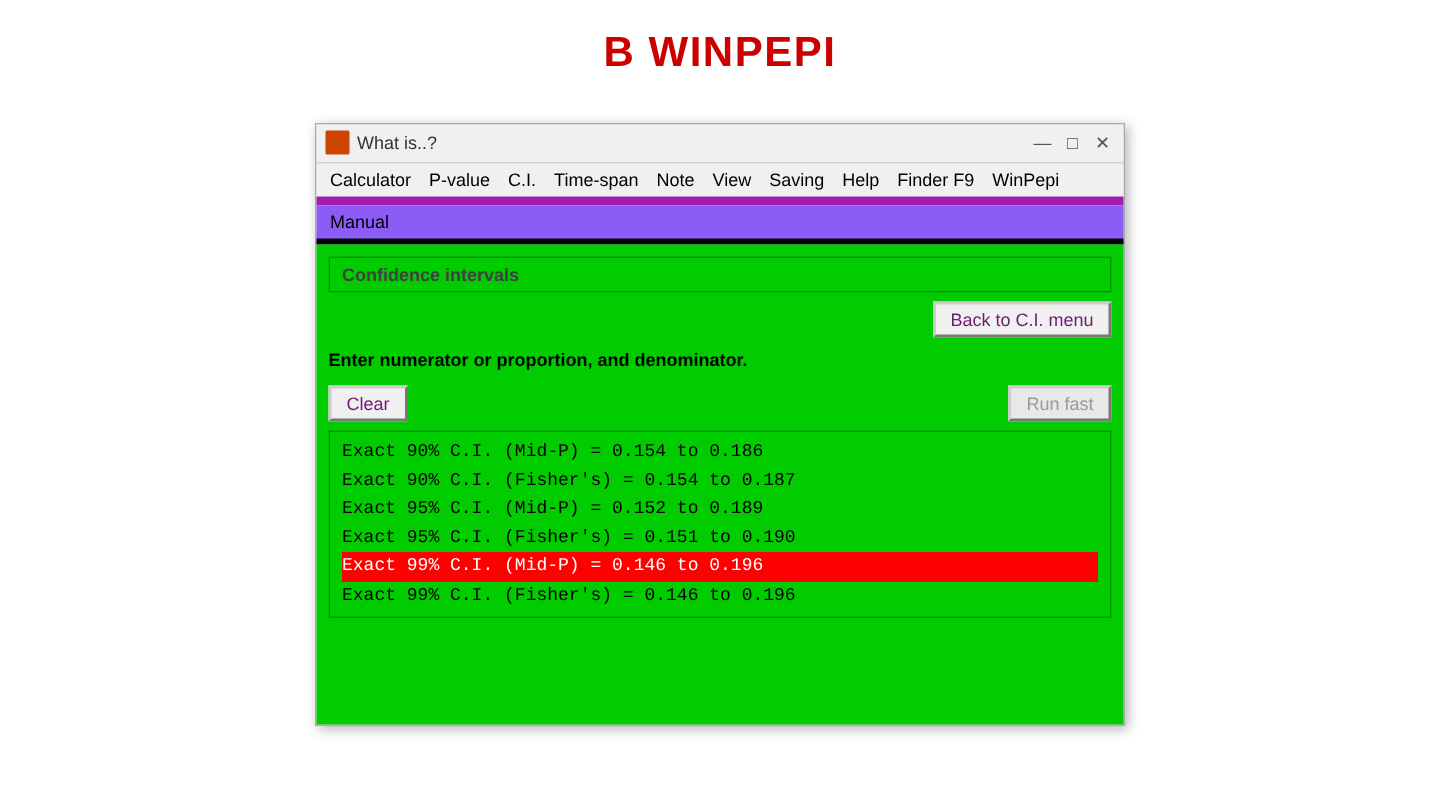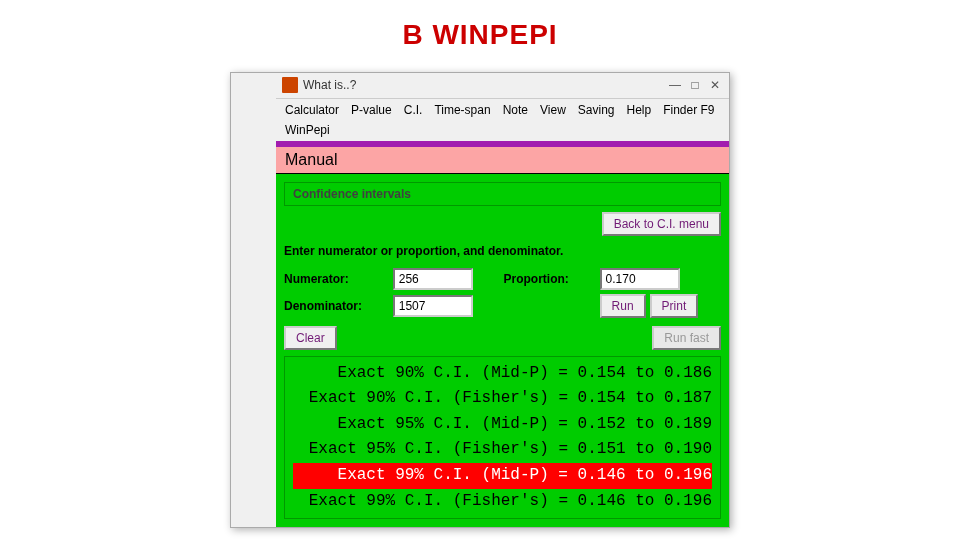--- a/index.html
+++ b/index.html
@@ -17,26 +17,25 @@
       padding: 18px 10px 12px;
       font-size: 28px;
       font-weight: 900;
       color: #cc0000;
       letter-spacing: 1px;
       line-height: 1.2;
     }
 
     
     .window {
-      margin: 8px auto;
-      width: 500px;
+      margin: 18px auto;
+      width: 540px;
       border: 1px solid #aaa;
       background: #f0f0f0;
       box-shadow: 2px 2px 8px rgba(0,0,0,0.3);
-      padding-left: 45px;
     }
 
     .titlebar {
       background: #f0f0f0;
       border-bottom: 1px solid #ccc;
       display: flex;
       align-items: center;
       justify-content: space-between;
       padding: 3px 6px;
       height: 26px;
@@ -86,25 +85,25 @@
       flex-wrap: wrap;
     }
 
     .menubar-item {
       padding: 2px 5px;
       cursor: pointer;
       color: #000;
     }
 
     .menubar-second {
-      background: #fca5a5;
+      background: #8b5cf6;
       display: flex;
       padding: 2px 4px;
-      font-size: 16px;
-      border-bottom: 1px solid #000000;
+      font-size: 12px;
+      border-bottom: 4px solid #000000;
     }
 
     
     .content-area {
       background: #00cc00;
       padding: 8px;
       min-height: 320px;
     }
 
     .confidence-header {
@@ -174,23 +173,22 @@
       gap: 4px;
       margin-bottom: 6px;
     }
 
     
     .results-area {
       background: #00cc00;
       border: 1px solid #009900;
       padding: 4px 8px;
       font-family: 'Courier New', monospace;
-      font-size: 16px;
-      color: #000;
-      text-align: right;
+      font-size: 12px;
+      color: #000;
     }
 
     .result-line {
       line-height: 1.6;
     }
 
     .result-line.highlighted {
       background: #ff0000;
       color: #fff;
     }
@@ -237,34 +235,20 @@
     <div class="confidence-header">
       <span>Confidence intervals</span>
     </div>
 
     <div class="top-row">
       <button class="btn">Back to C.I. menu</button>
     </div>
 
     <div class="instruction-text">Enter numerator or proportion, and denominator.</div>
 
-    <div class="form-grid">
-      <span class="form-label">Numerator:</span>
-      <input class="form-input" type="text" value="256" style="">
-      <span class="form-label">Proportion:</span>
-      <input class="form-input" type="text" value="0.170" style="">
-
-      <span class="form-label">Denominator:</span>
-      <input class="form-input" type="text" value="1507" style="">
-      <span></span>
-      <div style="display:flex; gap:4px; align-items:center;">
-        <button class="btn">Run</button>
-        <button class="btn">Print</button>
-      </div>
-    </div>
 
     <div class="button-row">
       <button class="btn">Clear</button>
       <button class="btn btn-disabled">Run fast</button>
     </div>
 
     <div class="results-area" id="results-container">
     <div class="result-line">Exact 90% C.I. (Mid-P)    =  0.154 to  0.186</div>
         <div class="result-line">Exact 90% C.I. (Fisher's) =  0.154 to  0.187</div>
         <div class="result-line">Exact 95% C.I. (Mid-P)    =  0.152 to  0.189</div>

